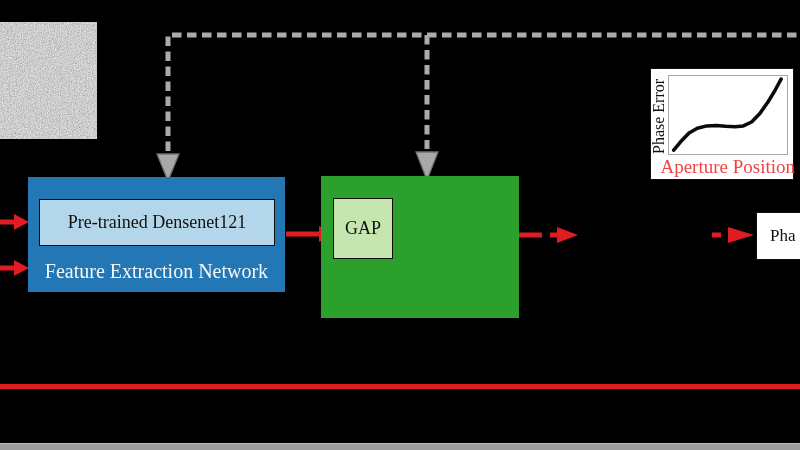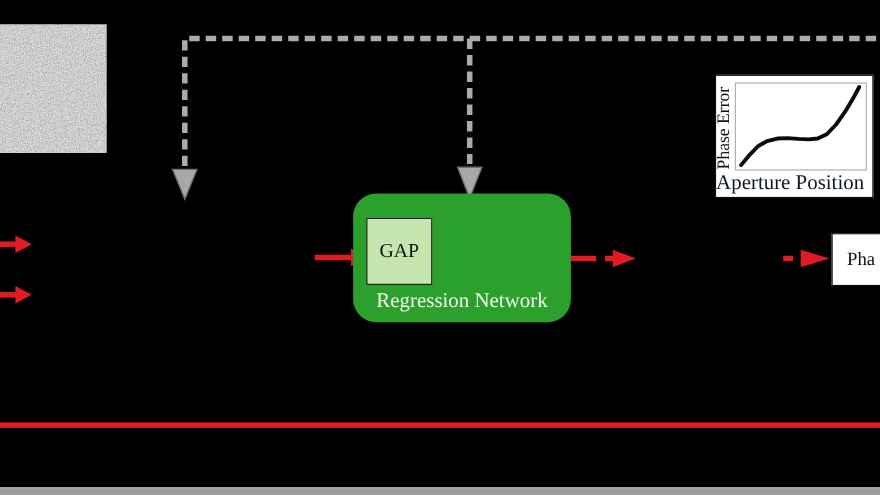--- a/index.html
+++ b/index.html
@@ -17,21 +17,21 @@
     position:absolute;left:11px;top:22px;width:234px;height:45px;
     background:var(--light_blue,#b3d6ea);border:1.5px solid #0d0d0d;
     display:flex;align-items:center;justify-content:center;
     font-size:18px;color:#111;
   }
   .blue-box .box-title{
     position:absolute;left:0;right:0;bottom:9px;text-align:center;
     color:#f4f8fb;font-size:20px;
   }
   
-  .green-box{position:absolute;left:321px;top:176px;width:198px;height:117px;background:var(--green,#2ca02c);border-radius:21px;}
+  .green-box{position:absolute;left:321px;top:176px;width:198px;height:142px;background:var(--green,#2ca02c);}
   .inner-green{
     position:absolute;background:var(--light_green,#c5e7af);border:1.5px solid #0d0d0d;
     display:flex;align-items:center;justify-content:center;font-size:18px;color:#111;
   }
   .gap{left:12px;top:22px;width:58px;height:59px;}
   .mlp{left:118px;top:23px;width:68px;height:58px;}
   .green-box .box-title{
     position:absolute;left:0;right:0;bottom:8px;text-align:center;
     color:#f4faf2;font-size:19px;
   }
@@ -47,22 +47,22 @@
   .plot{position:absolute;left:650px;top:68px;width:142px;height:110px;background:#fff;border:1px solid #111;}
   .plot .ylab{
     position:absolute;left:-1px;top:4px;height:86px;width:18px;
     writing-mode:vertical-rl;transform:rotate(180deg);
     display:flex;align-items:center;justify-content:center;
     font-size:16px;color:#111;white-space:nowrap;
   }
   .plot .axes{position:absolute;left:17px;top:6px;width:120px;height:80px;border:1px solid #a9a9a9;box-sizing:border-box;}
   .plot .axes svg{display:block;width:100%;height:100%;}
   .plot .xlab{
-    position:absolute;left:0;right:-2px;bottom:1px;text-align:left;
-    font-size:19px;color:#0f172a;white-space:nowrap;
+    position:absolute;left:0;right:-2px;bottom:1px;text-align:right;
+    font-size:19px;color:#ef4444;white-space:nowrap;
   }
   
   .red-line{position:absolute;left:0;top:384px;width:800px;height:5px;background:var(--red,#e01b22);}
   .gray-bar{position:absolute;left:0;top:443px;width:800px;height:7px;background:var(--taskbar_gray,#9c9c9c);border-top:1px solid #b9b9b9;}
 </style>
 </head>
 <body>
 
 <div class="canvas">
 
@@ -112,24 +112,29 @@
       <line x1="509" y1="235" x2="559" y2="235" stroke="#e01b22" stroke-width="5" stroke-dasharray="33 8 9 8"></line>
       <polygon points="557,227 557,243 578,235" fill="#e01b22"></polygon>
     </g>
 
     <g>
       <line x1="712" y1="235" x2="721" y2="235" stroke="#e01b22" stroke-width="5"></line>
       <polygon points="728,227 728,243 754,235" fill="#e01b22"></polygon>
     </g>
   </svg>
 
+  <div class="blue-box">
+    <div class="densenet">
+      <span>Pre-trained Densenet121</span>
+    </div>
+    <div class="box-title">Feature Extraction Network</div>
+  </div>
 
   <div class="green-box">
     <div class="inner-green gap">GAP</div>
-    <div class="box-title">Regression Network</div>
   </div>
 
 
   <div class="white-box clipped">Pha</div>
 
   <div class="plot">
     <div class="ylab">Phase Error</div>
     <div class="axes">
       <svg viewBox="0 0 120 80" preserveAspectRatio="none">
         <path fill="none" stroke="#0a0a0a" stroke-width="3.6" stroke-linecap="round" stroke-linejoin="round" d="M4.8,76.0 L12.0,67.2 L20.4,58.4 L28.8,53.6 L38.4,51.2 L48.0,50.8 L57.6,51.6 L67.2,52.0 L75.6,51.2 L84.0,47.2 L92.4,38.4 L100.8,26.4 L108.0,14.4 L114.0,3.2"></path>

